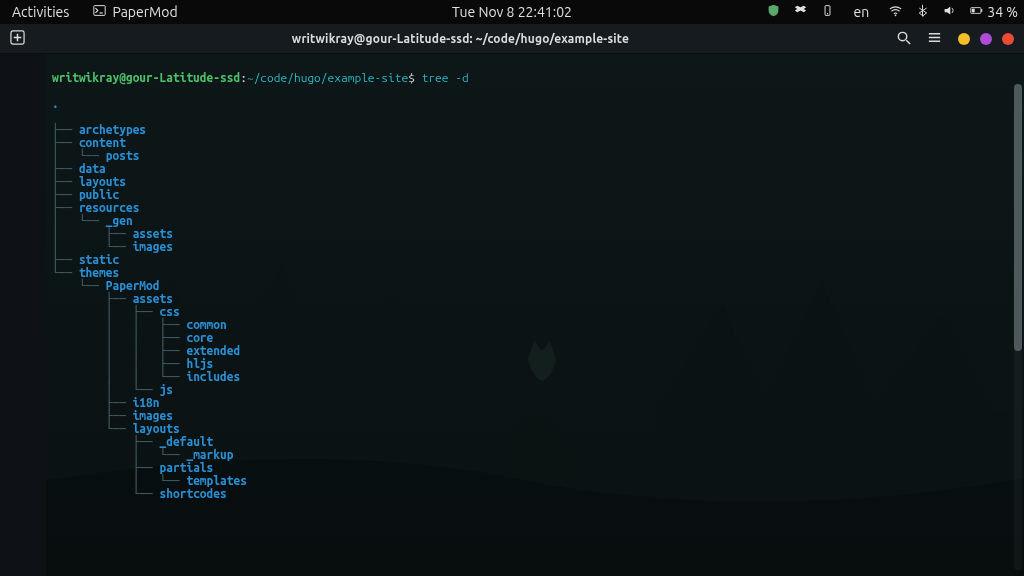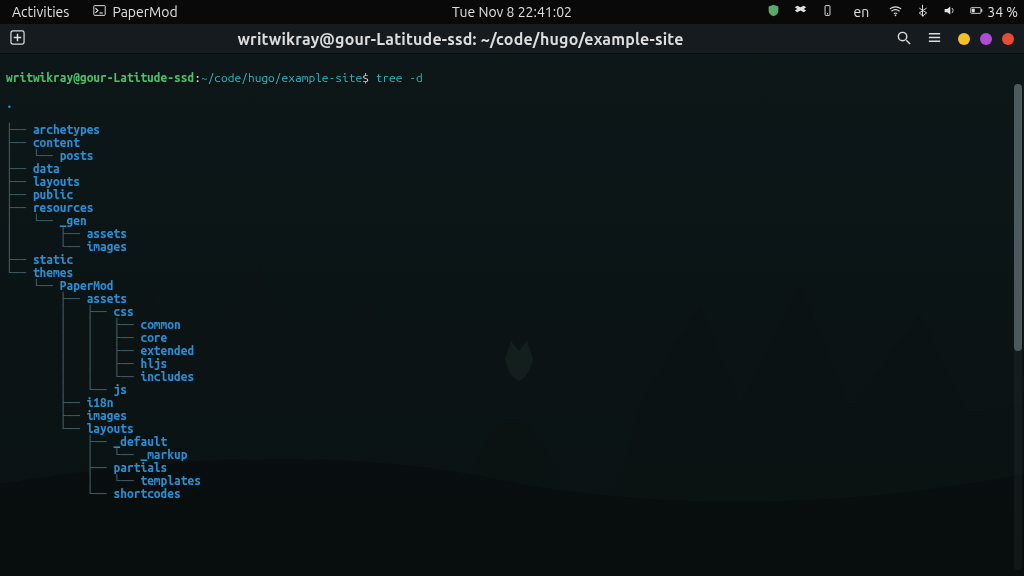--- a/index.html
+++ b/index.html
@@ -29,37 +29,38 @@
 
   
   .term-titlebar {
     height: 30px;
     background: #151b1f;
     border-bottom: 1px solid #0b0e11;
     display: flex;
     align-items: center;
     padding: 0 10px;
     font-family: "Ubuntu", "Cantarell", sans-serif;
-    font-size: 16px;
+    font-size: 12px;
     color: #ddd;
     position: relative;
     z-index: 4;
   }
   .term-titlebar .tb-left, .term-titlebar .tb-right { display:flex; align-items:center; gap:16px; }
   .term-titlebar .tb-center { flex:1; text-align:center; font-weight:600; letter-spacing:.2px; }
   .term-titlebar svg { width:15px; height:15px; fill:#ddd; }
   .tb-btn { width:12px; height:12px; border-radius:50%; }
   .win-dots { display:flex; gap:10px; align-items:center; }
 
   
   .term-body {
     position: relative;
     height: calc(576px - 24px - 30px);
     background: linear-gradient(180deg, #0d1417 0%, #0b1214 60%, #0a1112 100%);
     overflow: hidden;
+    margin-left: 46px;
   }
   
   .wallpaper {
     position:absolute; inset:0; pointer-events:none; opacity:.55;
   }
   .wallpaper svg { width:100%; height:100%; }
 
   .term-content {
     position: relative;
     padding: 4px 6px;

